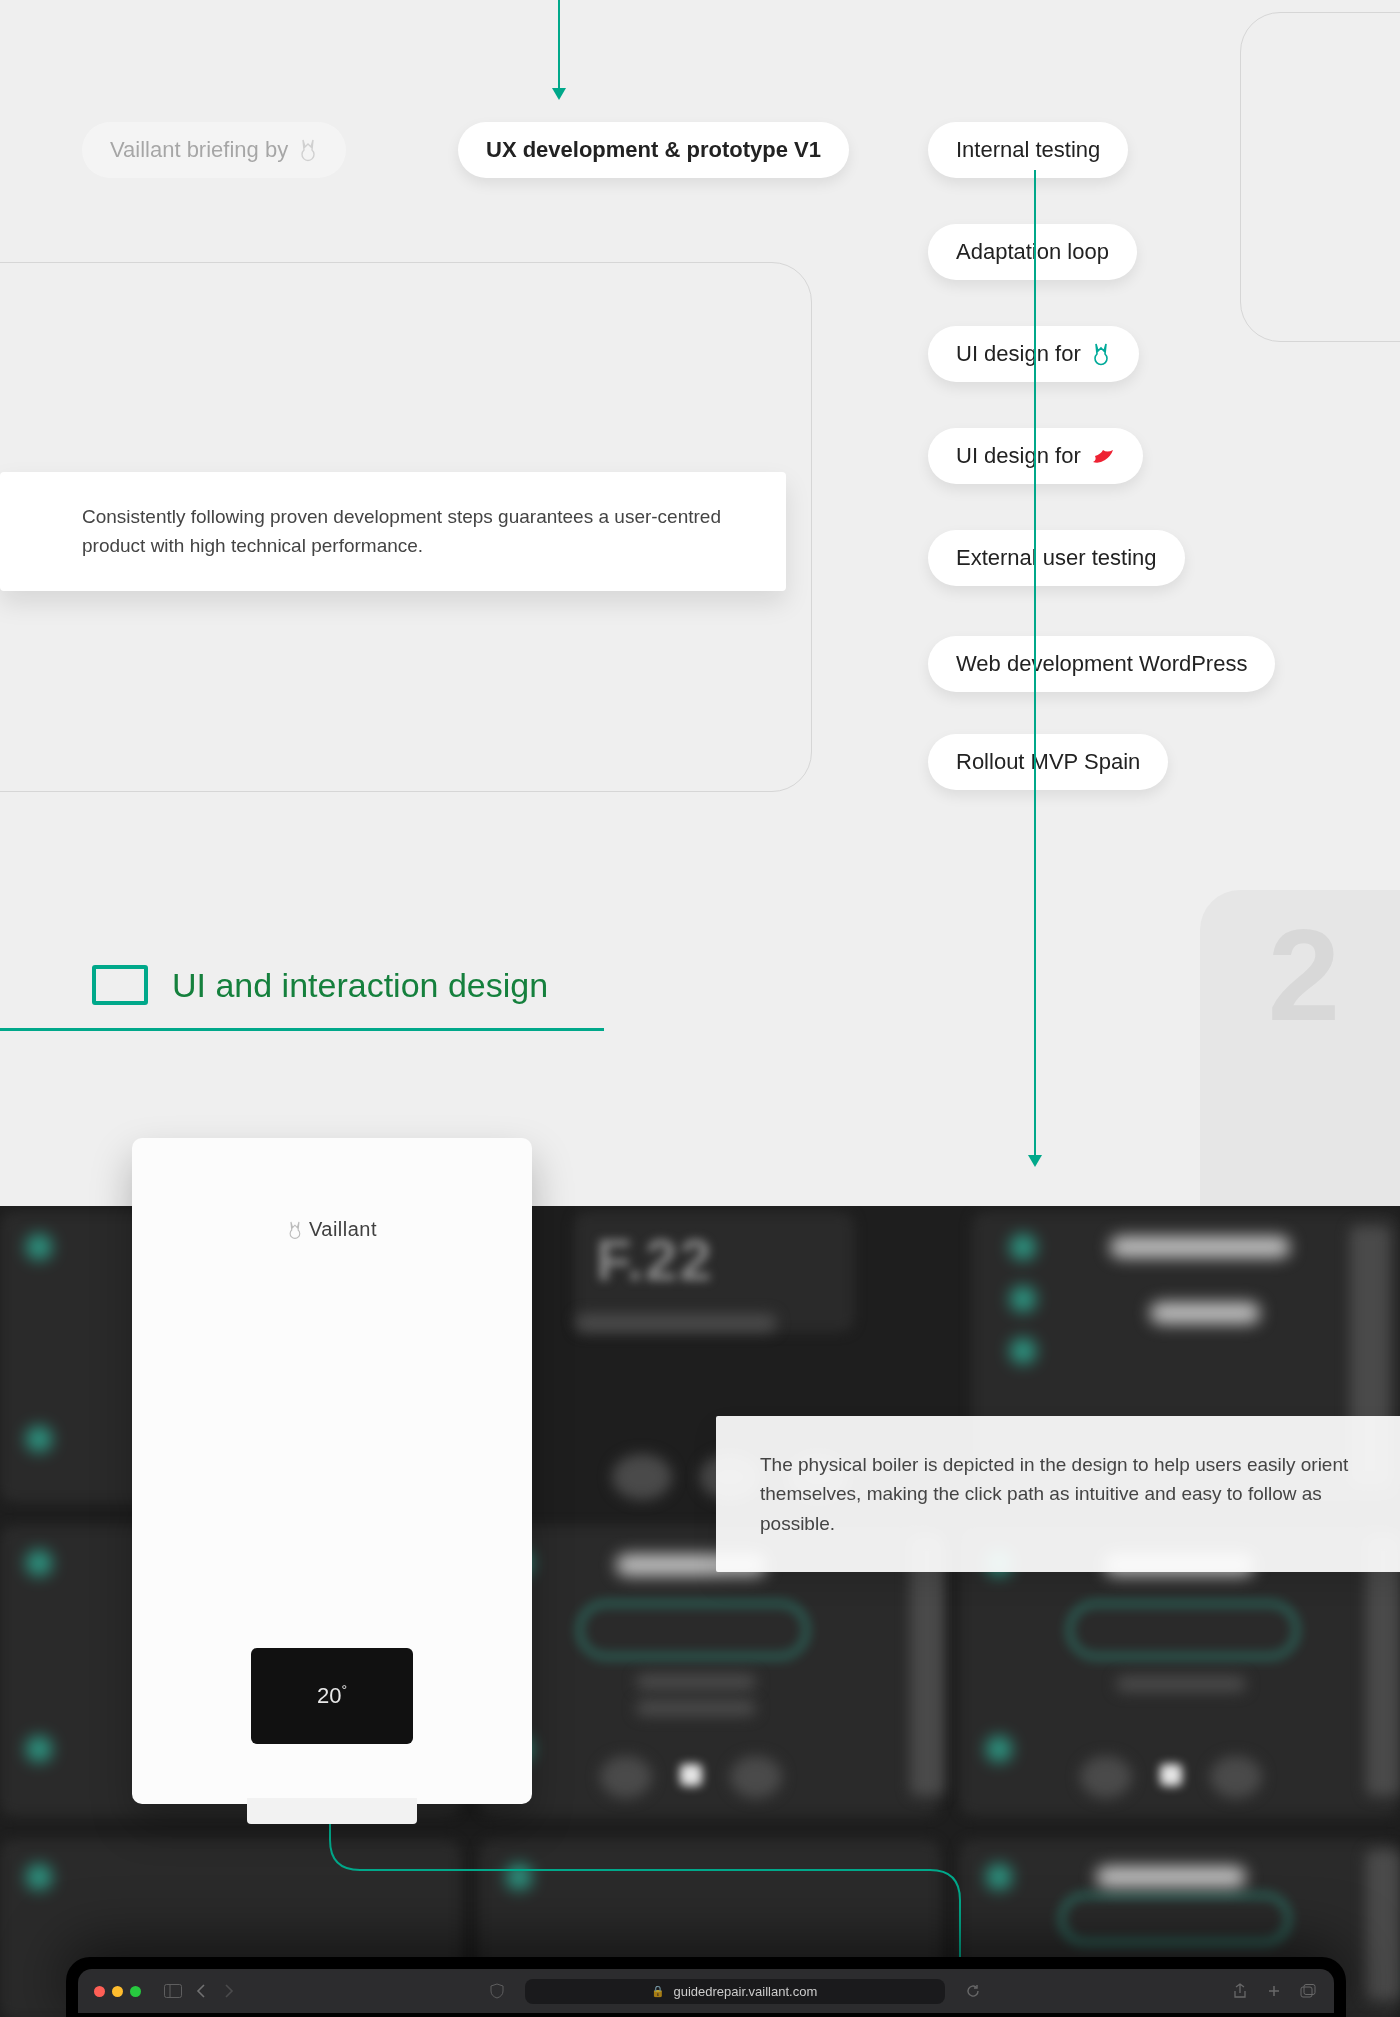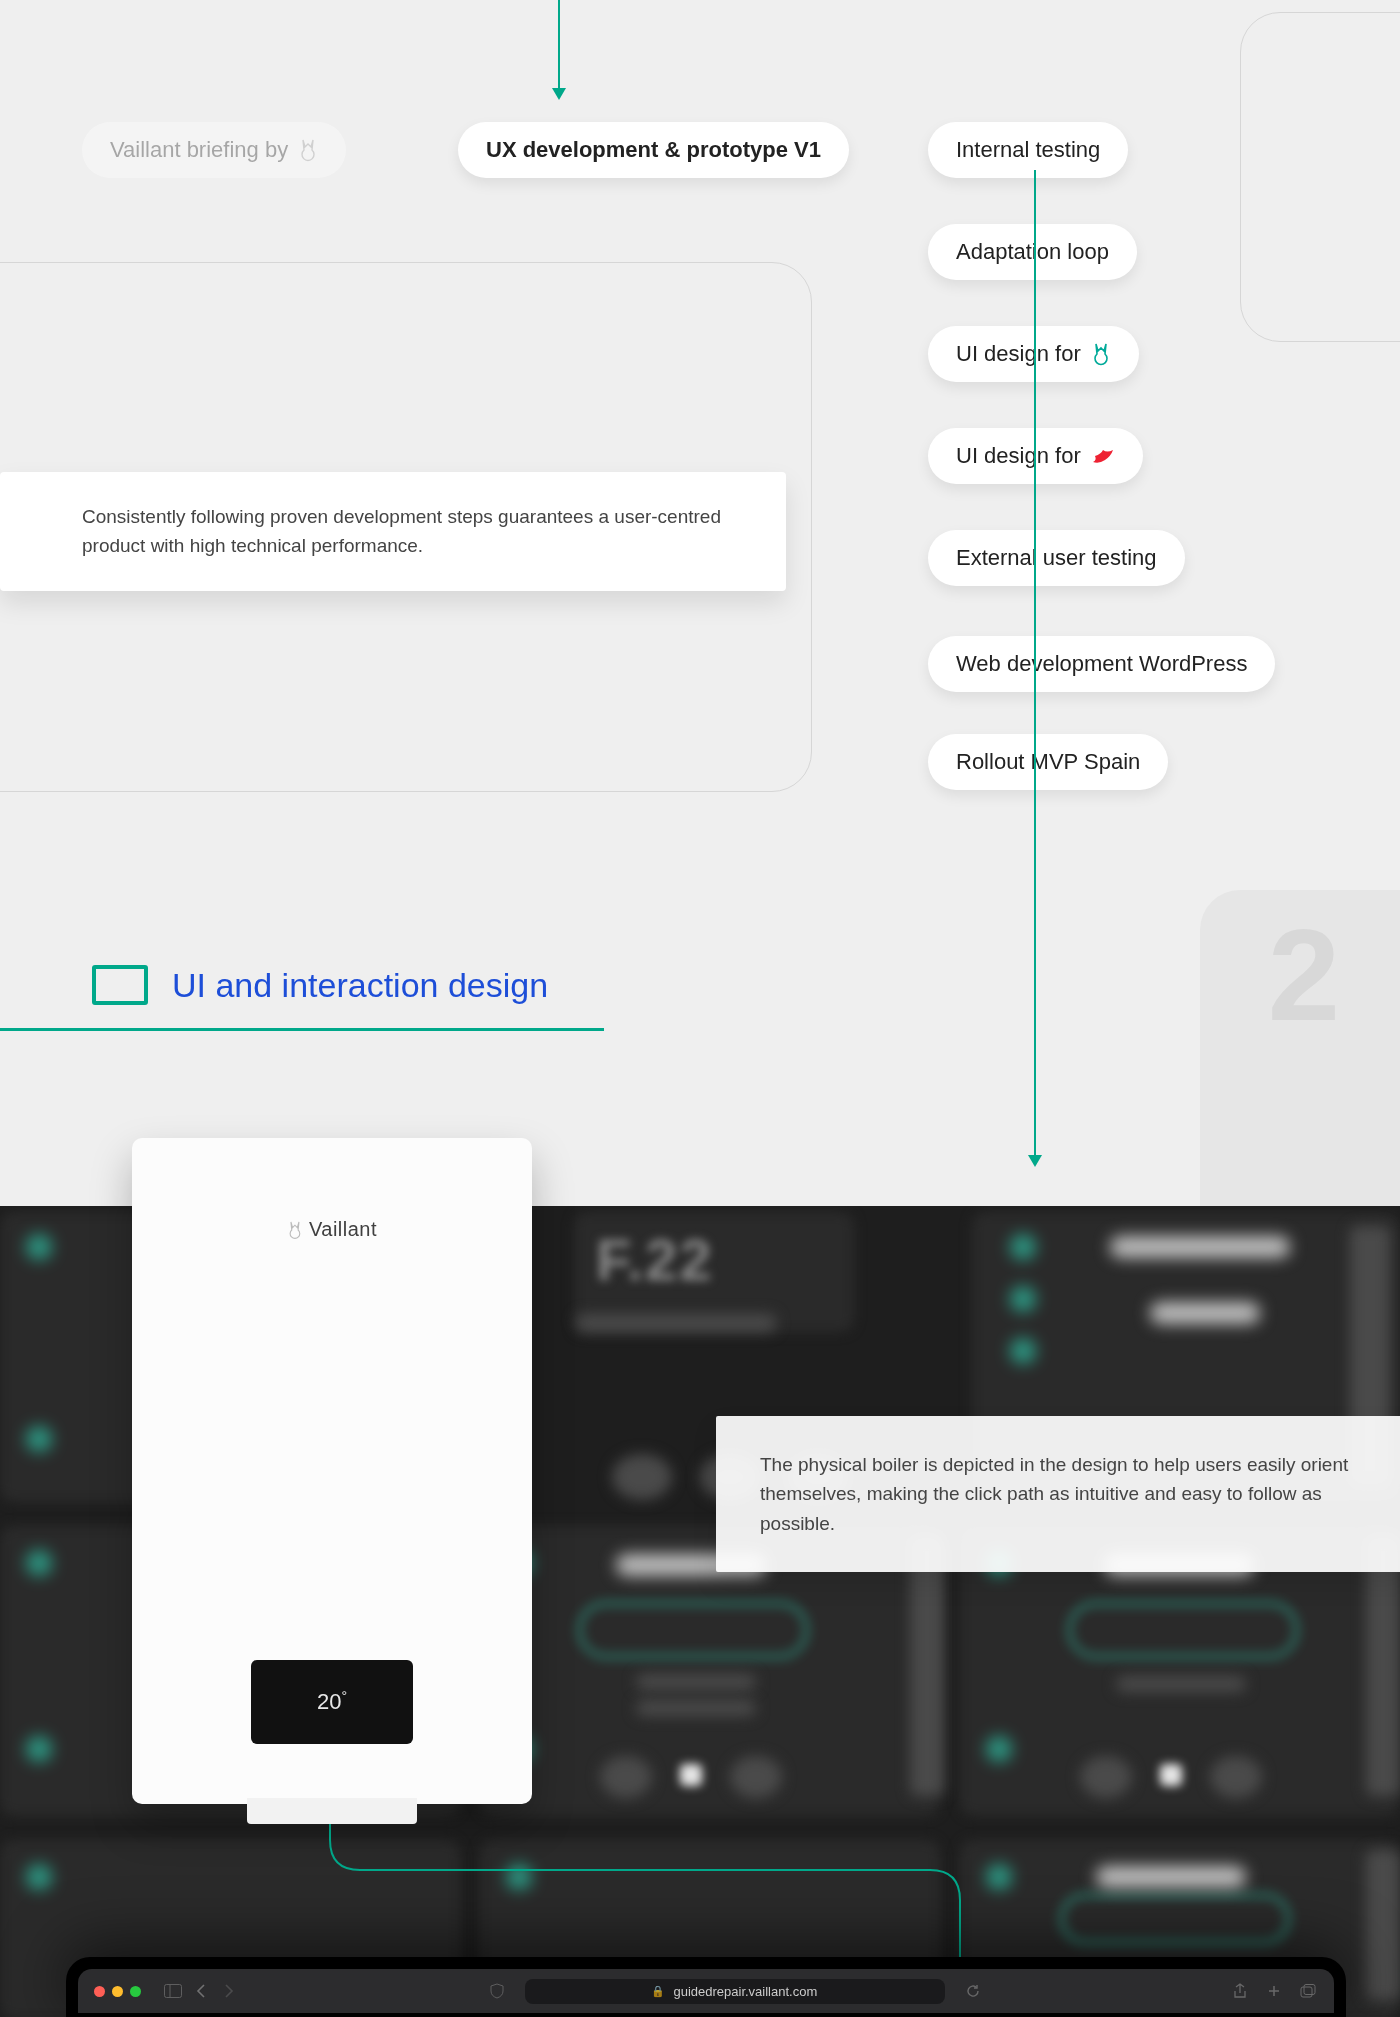--- a/index.html
+++ b/index.html
@@ -88,21 +88,21 @@
   }
   .section .monitor {
     width: 56px; height: 40px;
     border: 4px solid #00a88a;
     border-radius: 3px;
     position: relative;
   }
   .section h2 {
     font-size: 34px;
     font-weight: 500;
-    color: #1d4ed8;
+    color: #15803d;
   }
   .section-underline {
     position: absolute;
     left:0; top: 1028px;
     width: 604px;
     height: 3px;
     background: #00a88a;
   }
 
   .big-number {
@@ -154,21 +154,21 @@
     transform: translateX(-50%);
     color: #404040;
     font-size: 20px;
     letter-spacing: 0.5px;
     display:flex; align-items:center; gap:6px;
   }
   .boiler .display {
     position: absolute;
     bottom: 60px; left: 50%;
     transform: translateX(-50%);
-    width: 162px; height: 84px;
+    width: 162px; height: 96px;
     background: #111;
     border-radius: 6px;
     display: flex;
     align-items: center;
     justify-content: center;
     color: #e8e8e8;
     font-size: 22px;
   }
   .boiler .foot {
     position: absolute;

